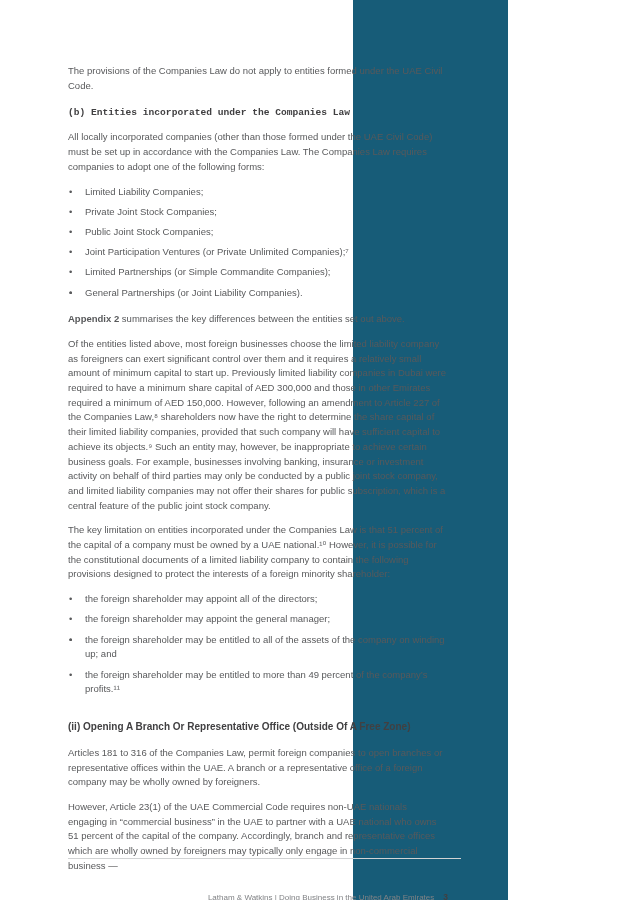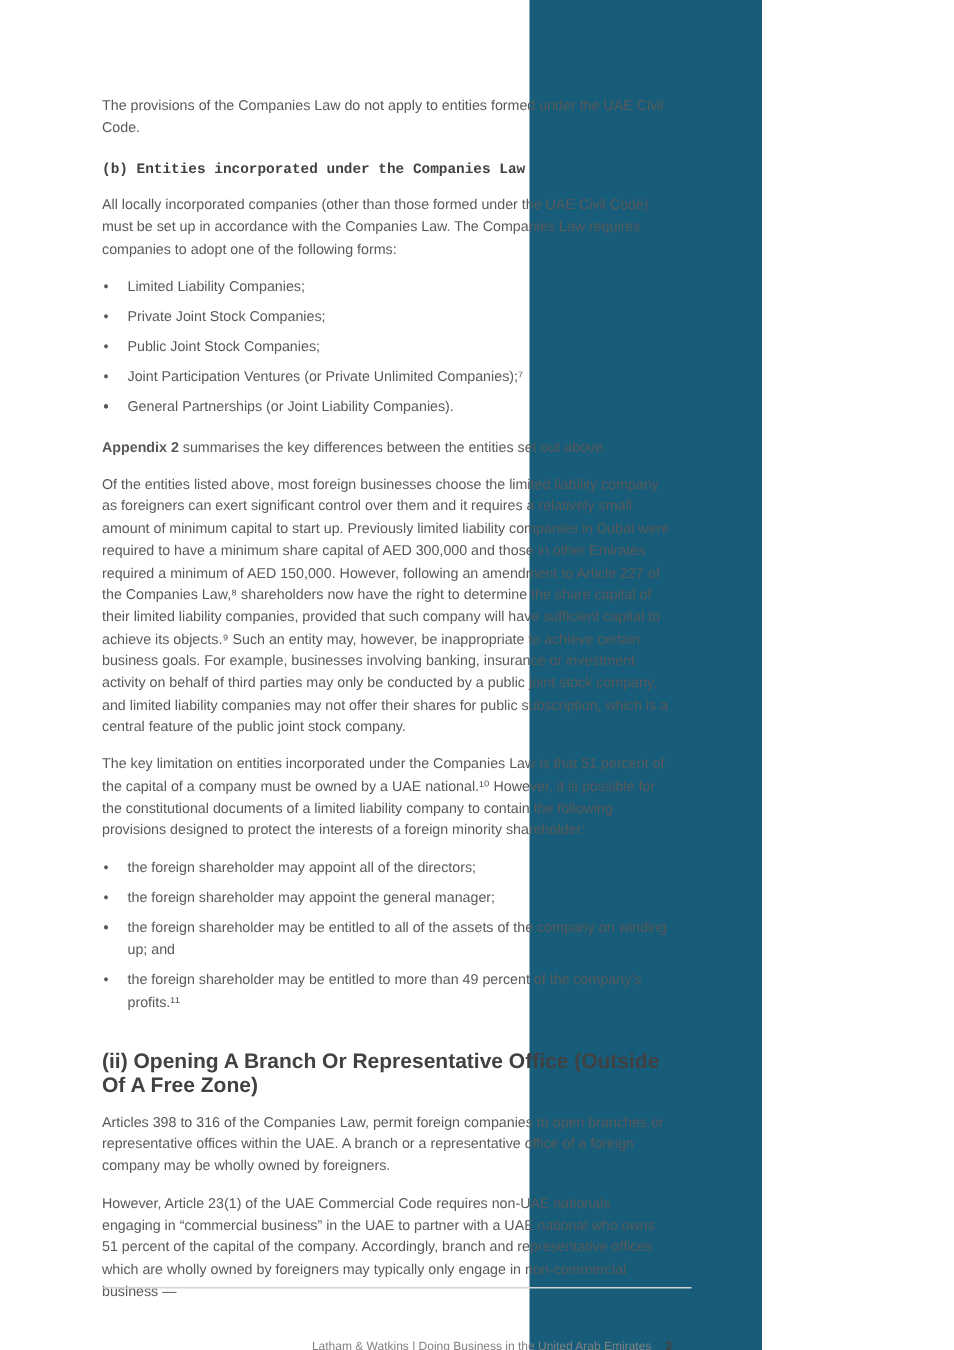--- a/index.html
+++ b/index.html
@@ -36,21 +36,21 @@
   .h-b {
     margin: 13px 0 10px 0;
     font-size: 9.6px;
     line-height: 14px;
     font-weight: bold;
     color: #414042;
     font-family: Liberation Mono, monospace;
   }
   .h-ii {
     margin: 22px 0 11px 0;
-    font-size: 14px;
+    font-size: 10px;
     line-height: 16px;
     font-weight: bold;
     color: #414042;
   }
   ul.bullets {
     list-style: none;
     margin: 2px 0 12px 0;
     padding: 0;
   }
   ul.bullets li {
@@ -105,42 +105,42 @@
 
     <h3 class="h-b">(b) Entities incorporated under the Companies Law</h3>
 
     <p class="body">All locally incorporated companies (other than those formed under the UAE Civil Code) must be set up in accordance with the Companies Law. The Companies Law requires companies to adopt one of the following forms:</p>
 
     <ul class="bullets">
       <li><span class="dot">•</span><span>Limited Liability Companies;</span></li>
       <li><span class="dot">•</span><span>Private Joint Stock Companies;</span></li>
       <li><span class="dot">•</span><span>Public Joint Stock Companies;</span></li>
       <li><span class="dot">•</span><span>Joint Participation Ventures (or Private Unlimited Companies);⁷</span></li>
-      <li><span class="dot">•</span></li>
+      <li><span class="dot">•</span><span>Limited Partnerships (or Simple Commandite Companies);</span></li>
       <li><span class="dot">•</span></li>
       <li><span class="dot">•</span><span>General Partnerships (or Joint Liability Companies).</span></li>
     </ul>
 
     <p class="body"><span class="bold">Appendix 2</span><span> summarises the key differences between the entities set out above.</span></p>
 
     <p class="body">Of the entities listed above, most foreign businesses choose the limited liability company as foreigners can exert significant control over them and it requires a relatively small amount of minimum capital to start up. Previously limited liability companies in Dubai were required to have a minimum share capital of AED 300,000 and those in other Emirates required a minimum of AED 150,000. However, following an amendment to Article 227 of the Companies Law,⁸ shareholders now have the right to determine the share capital of their limited liability companies, provided that such company will have sufficient capital to achieve its objects.⁹ Such an entity may, however, be inappropriate to achieve certain business goals. For example, businesses involving banking, insurance or investment activity on behalf of third parties may only be conducted by a public joint stock company, and limited liability companies may not offer their shares for public subscription, which is a central feature of the public joint stock company.</p>
 
     <p class="body">The key limitation on entities incorporated under the Companies Law is that 51 percent of the capital of a company must be owned by a UAE national.¹⁰ However, it is possible for the constitutional documents of a limited liability company to contain the following provisions designed to protect the interests of a foreign minority shareholder:</p>
 
     <ul class="bullets">
       <li><span class="dot">•</span><span>the foreign shareholder may appoint all of the directors;</span></li>
       <li><span class="dot">•</span><span>the foreign shareholder may appoint the general manager;</span></li>
       <li><span class="dot">•</span></li>
       <li><span class="dot">•</span><span>the foreign shareholder may be entitled to all of the assets of the company on winding up; and</span></li>
       <li><span class="dot">•</span><span>the foreign shareholder may be entitled to more than 49 percent of the company’s profits.¹¹</span></li>
     </ul>
 
     <h2 class="h-ii">(ii) Opening A Branch Or Representative Office (Outside Of A Free Zone)</h2>
 
-    <p class="body">Articles 398 to 316 of the Companies Law, permit foreign companies to open branches or representative offices within the UAE. A branch or a representative office of a foreign company may be wholly owned by foreigners.</p>
+    <p class="body">Articles 181 to 316 of the Companies Law, permit foreign companies to open branches or representative offices within the UAE. A branch or a representative office of a foreign company may be wholly owned by foreigners.</p>
 
     <p class="body"><span>However, Article 23(1) of the UAE Commercial Code requires non-UAE nationals engaging in “commercial business” in the UAE to partner with a UAE national who owns 51 percent of the capital of the company. Accordingly, branch and representative offices which are wholly owned by foreigners may typically only engage in non-commercial business — </span></p>
 
   </main>
 
   <div class="footer-rule"></div>
 
   <footer class="footer">
     <span class="footer-text">Latham &amp; Watkins | Doing Business in the United Arab Emirates</span><span class="footer-page">3</span>
   </footer>

